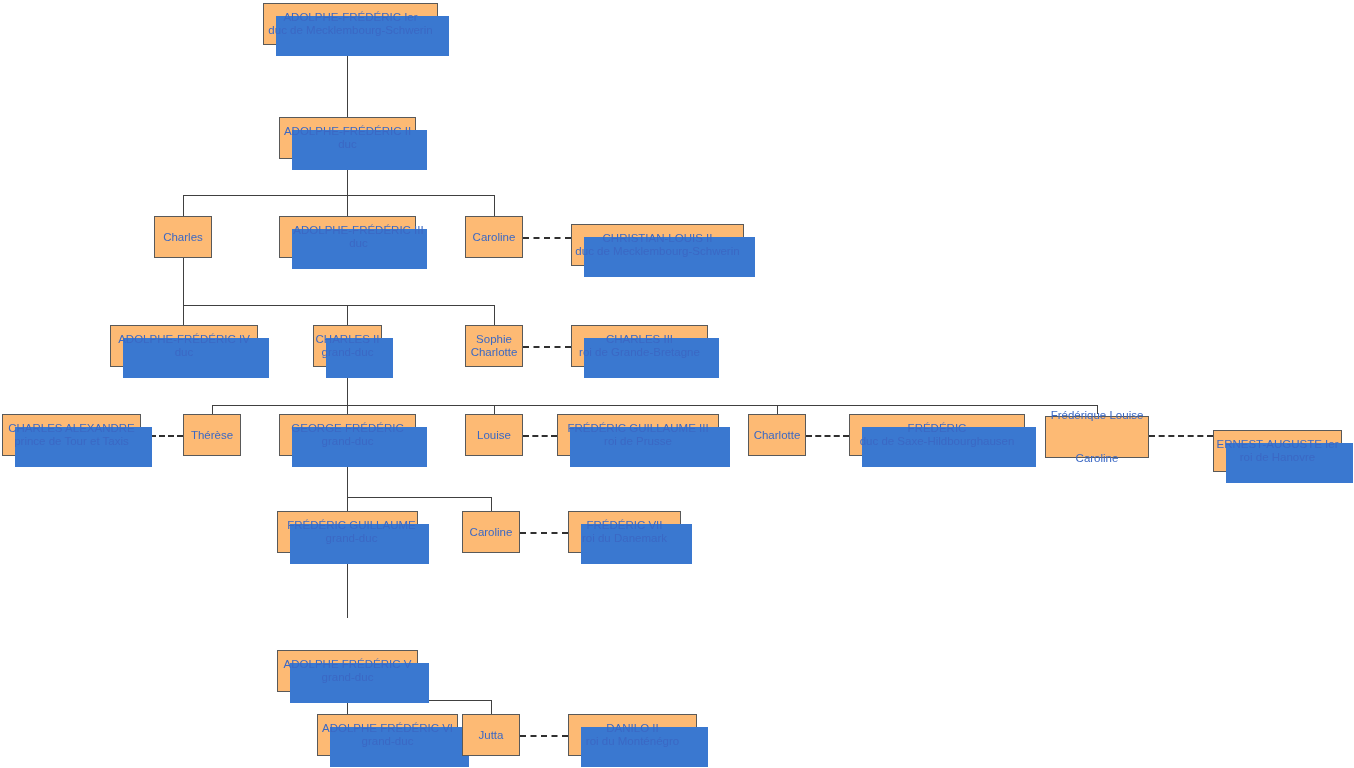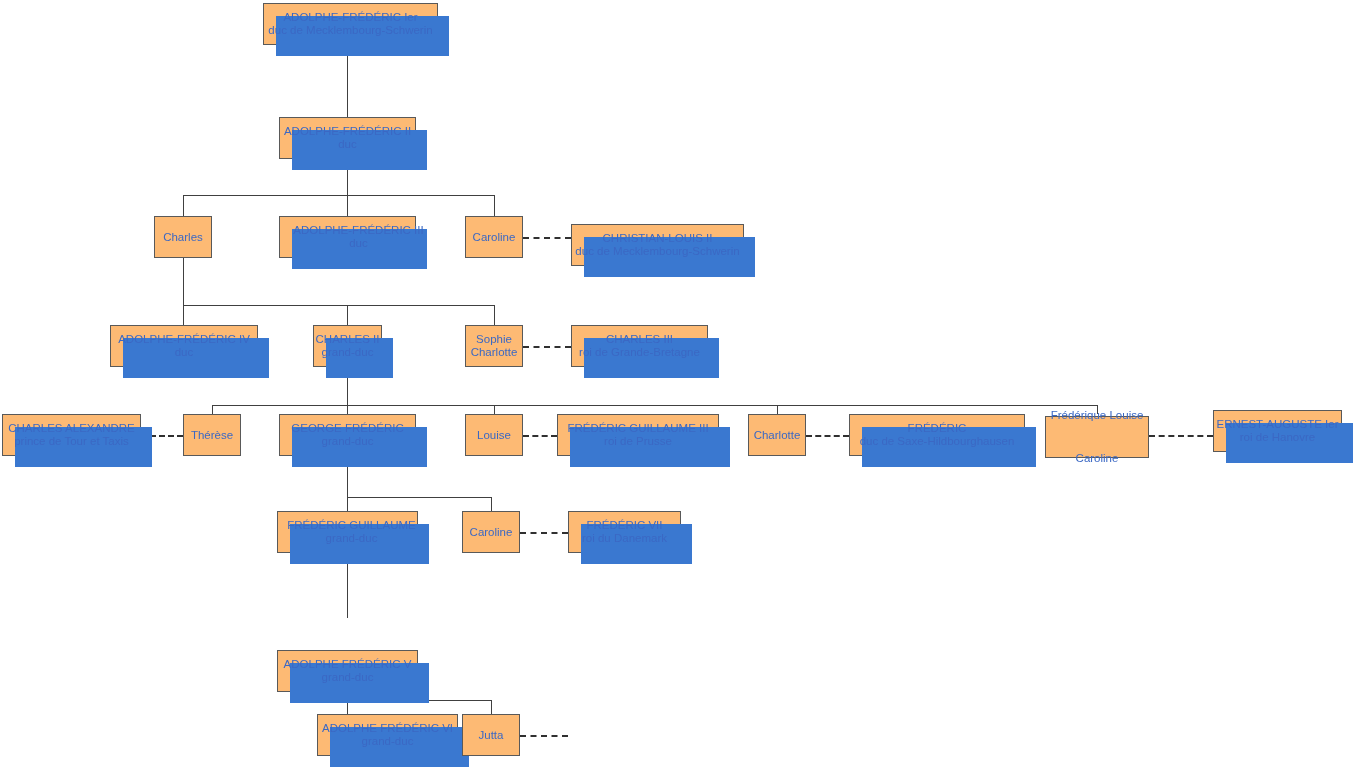--- a/index.html
+++ b/index.html
@@ -204,21 +204,21 @@
     <div class="shadow"></div>
     <div class="l1">FRÉDÉRIC</div>
     <div class="l2">duc de Saxe-Hildbourghausen</div>
   </div>
 
   <div class="node" style="left:1045px; top:416px; width:104px; height:42px;gap:30px;">
     <div class="l1">Frédérique Louise</div>
     <div class="l2">Caroline</div>
   </div>
 
-  <div class="node" style="left:1213px; top:410px; width:129px; height:42px;">
+  <div class="node" style="left:1213px; top:430px; width:129px; height:42px;">
     <div class="shadow"></div>
     <div class="l1">ERNEST-AUGUSTE Ier</div>
     <div class="l2">roi de Hanovre</div>
   </div>
 
   <div class="node" style="left:277px; top:511px; width:141px; height:42px;padding-left:8px;">
     <div class="shadow"></div>
     <div class="l1">FRÉDÉRIC GUILLAUME</div>
     <div class="l2">grand-duc</div>
   </div>
@@ -242,14 +242,19 @@
   <div class="node" style="left:277px; top:714px; width:141px; height:42px;margin-left:40px;">
     <div class="shadow"></div>
     <div class="l1">ADOLPHE FRÉDÉRIC VI</div>
     <div class="l2">grand-duc</div>
   </div>
 
   <div class="node" style="left:462px; top:714px; width:58px; height:42px;">
     <div class="l1">Jutta</div>
   </div>
 
+  <div class="node" style="left:568px; top:714px; width:129px; height:42px;">
+    <div class="shadow"></div>
+    <div class="l1">DANILO II</div>
+    <div class="l2">roi du Monténégro</div>
+  </div>
 
 </div>
 
 </body></html>

